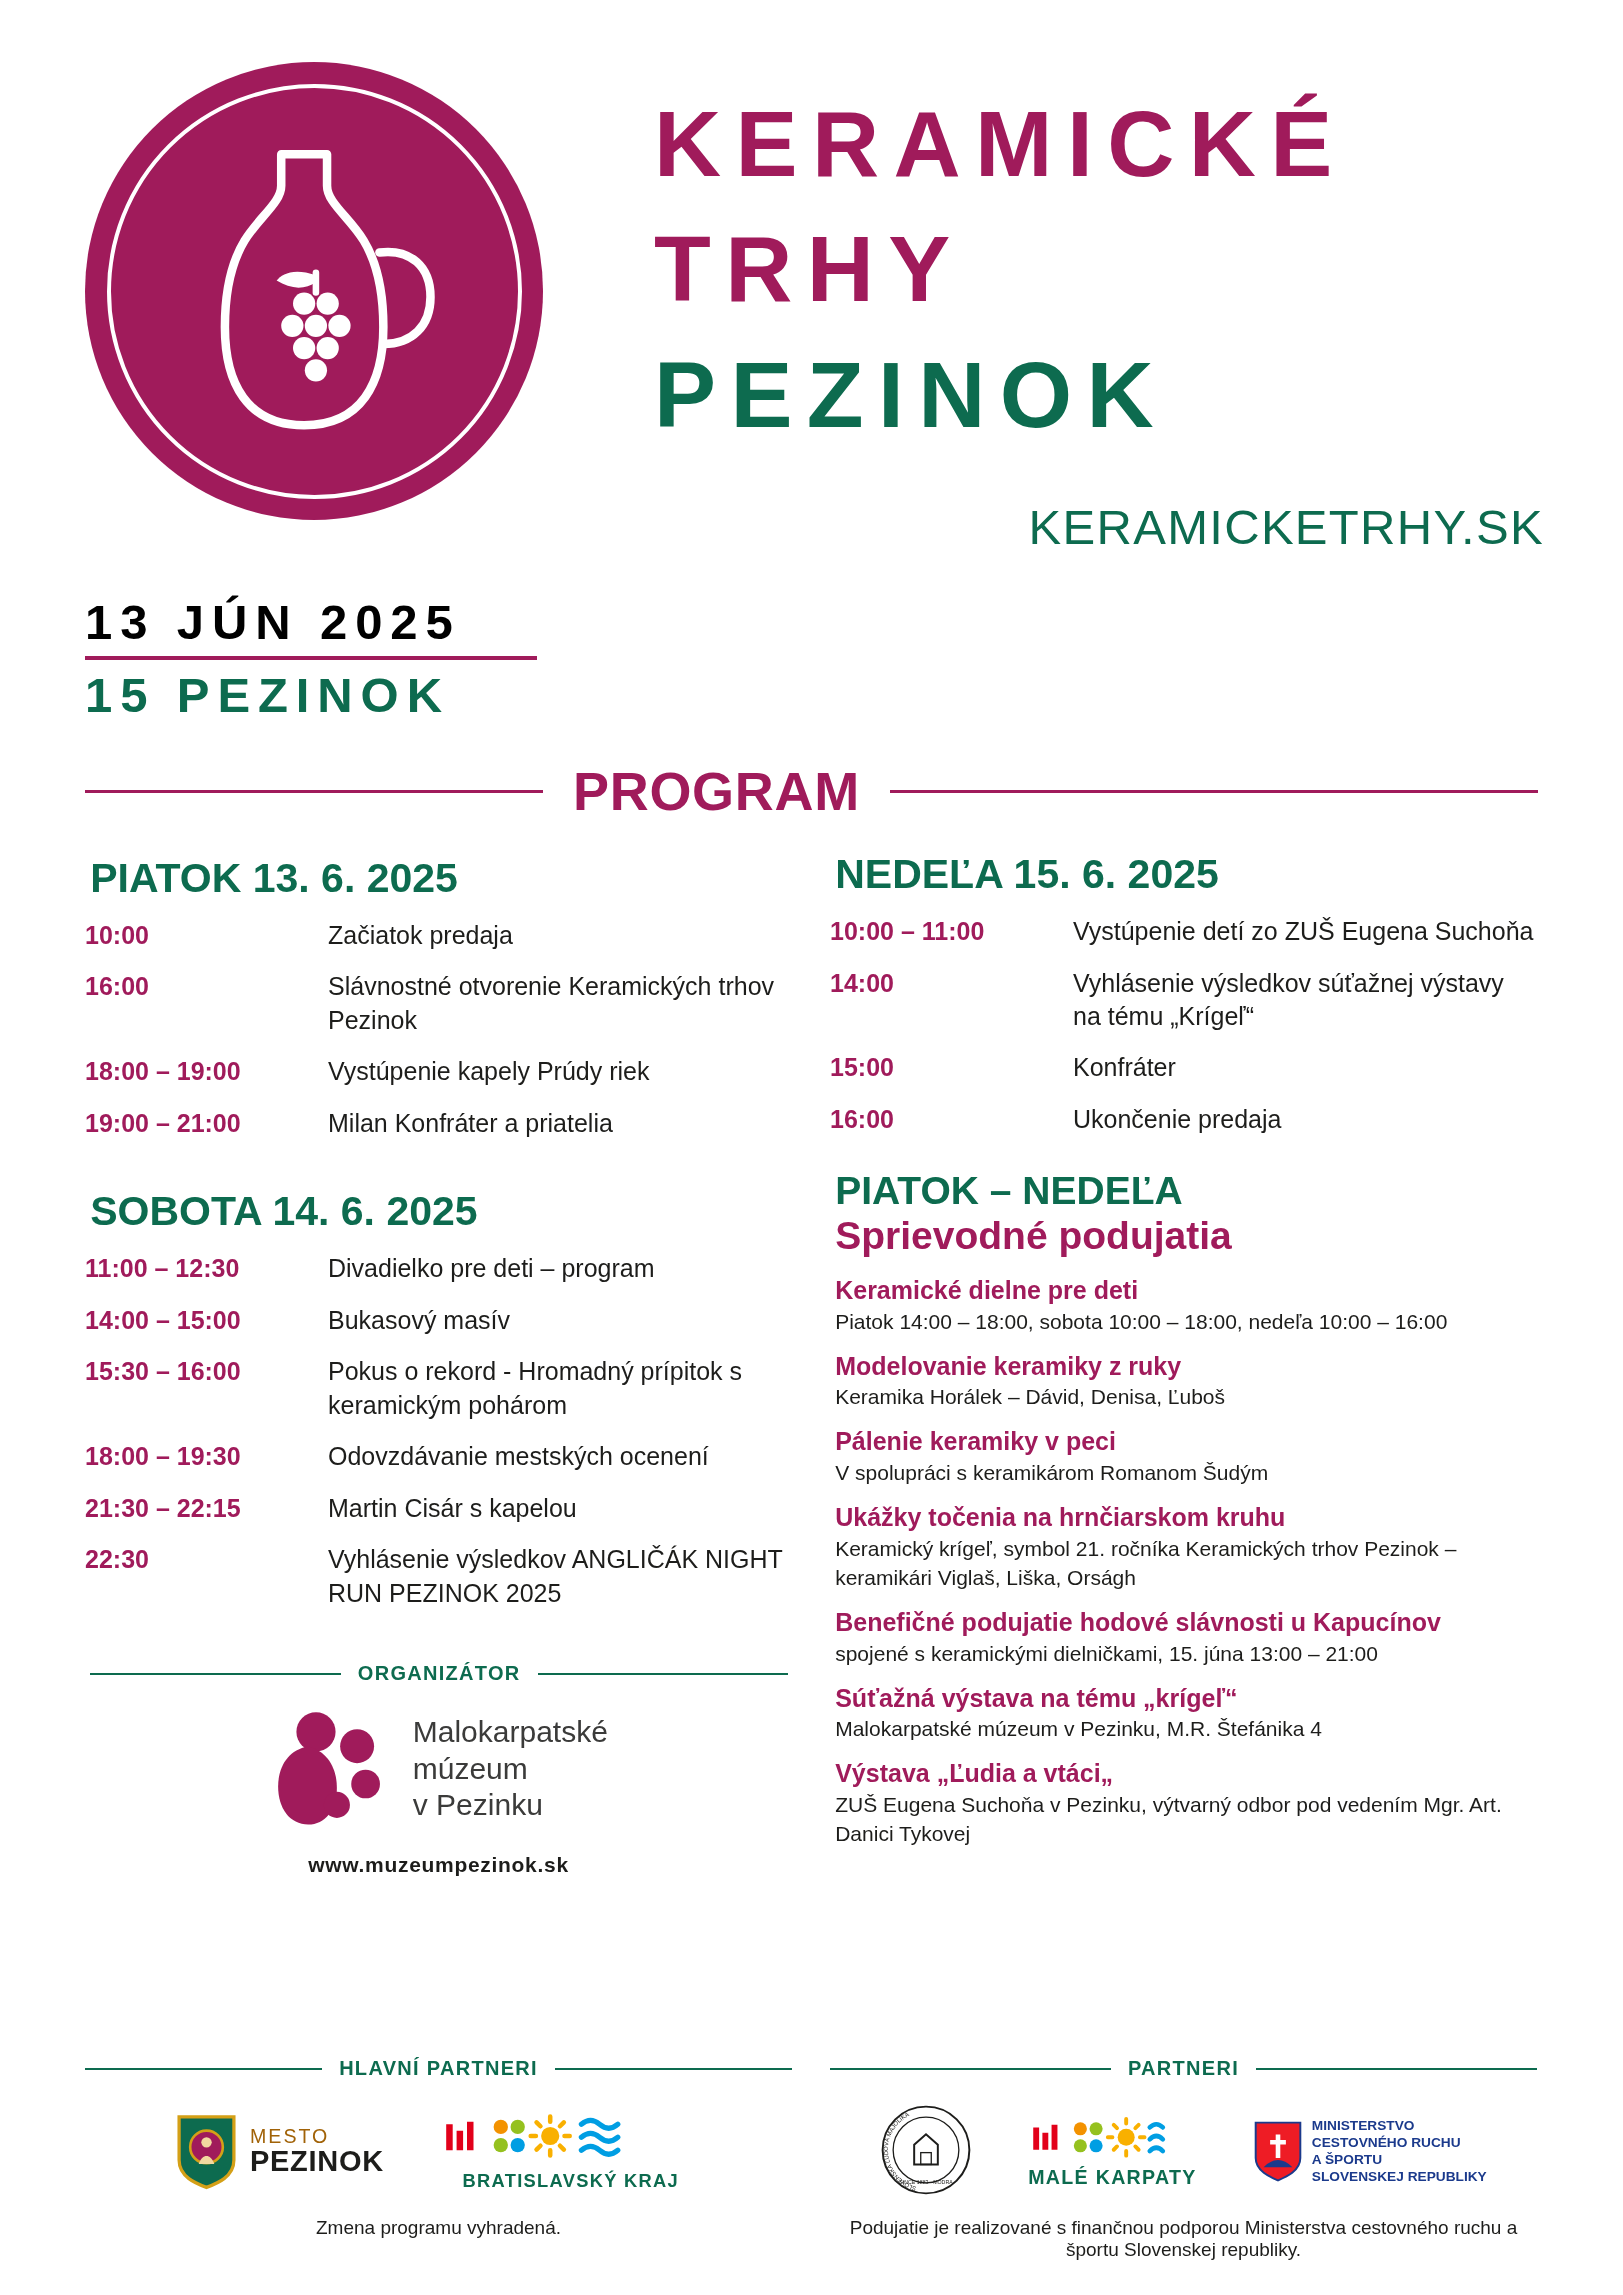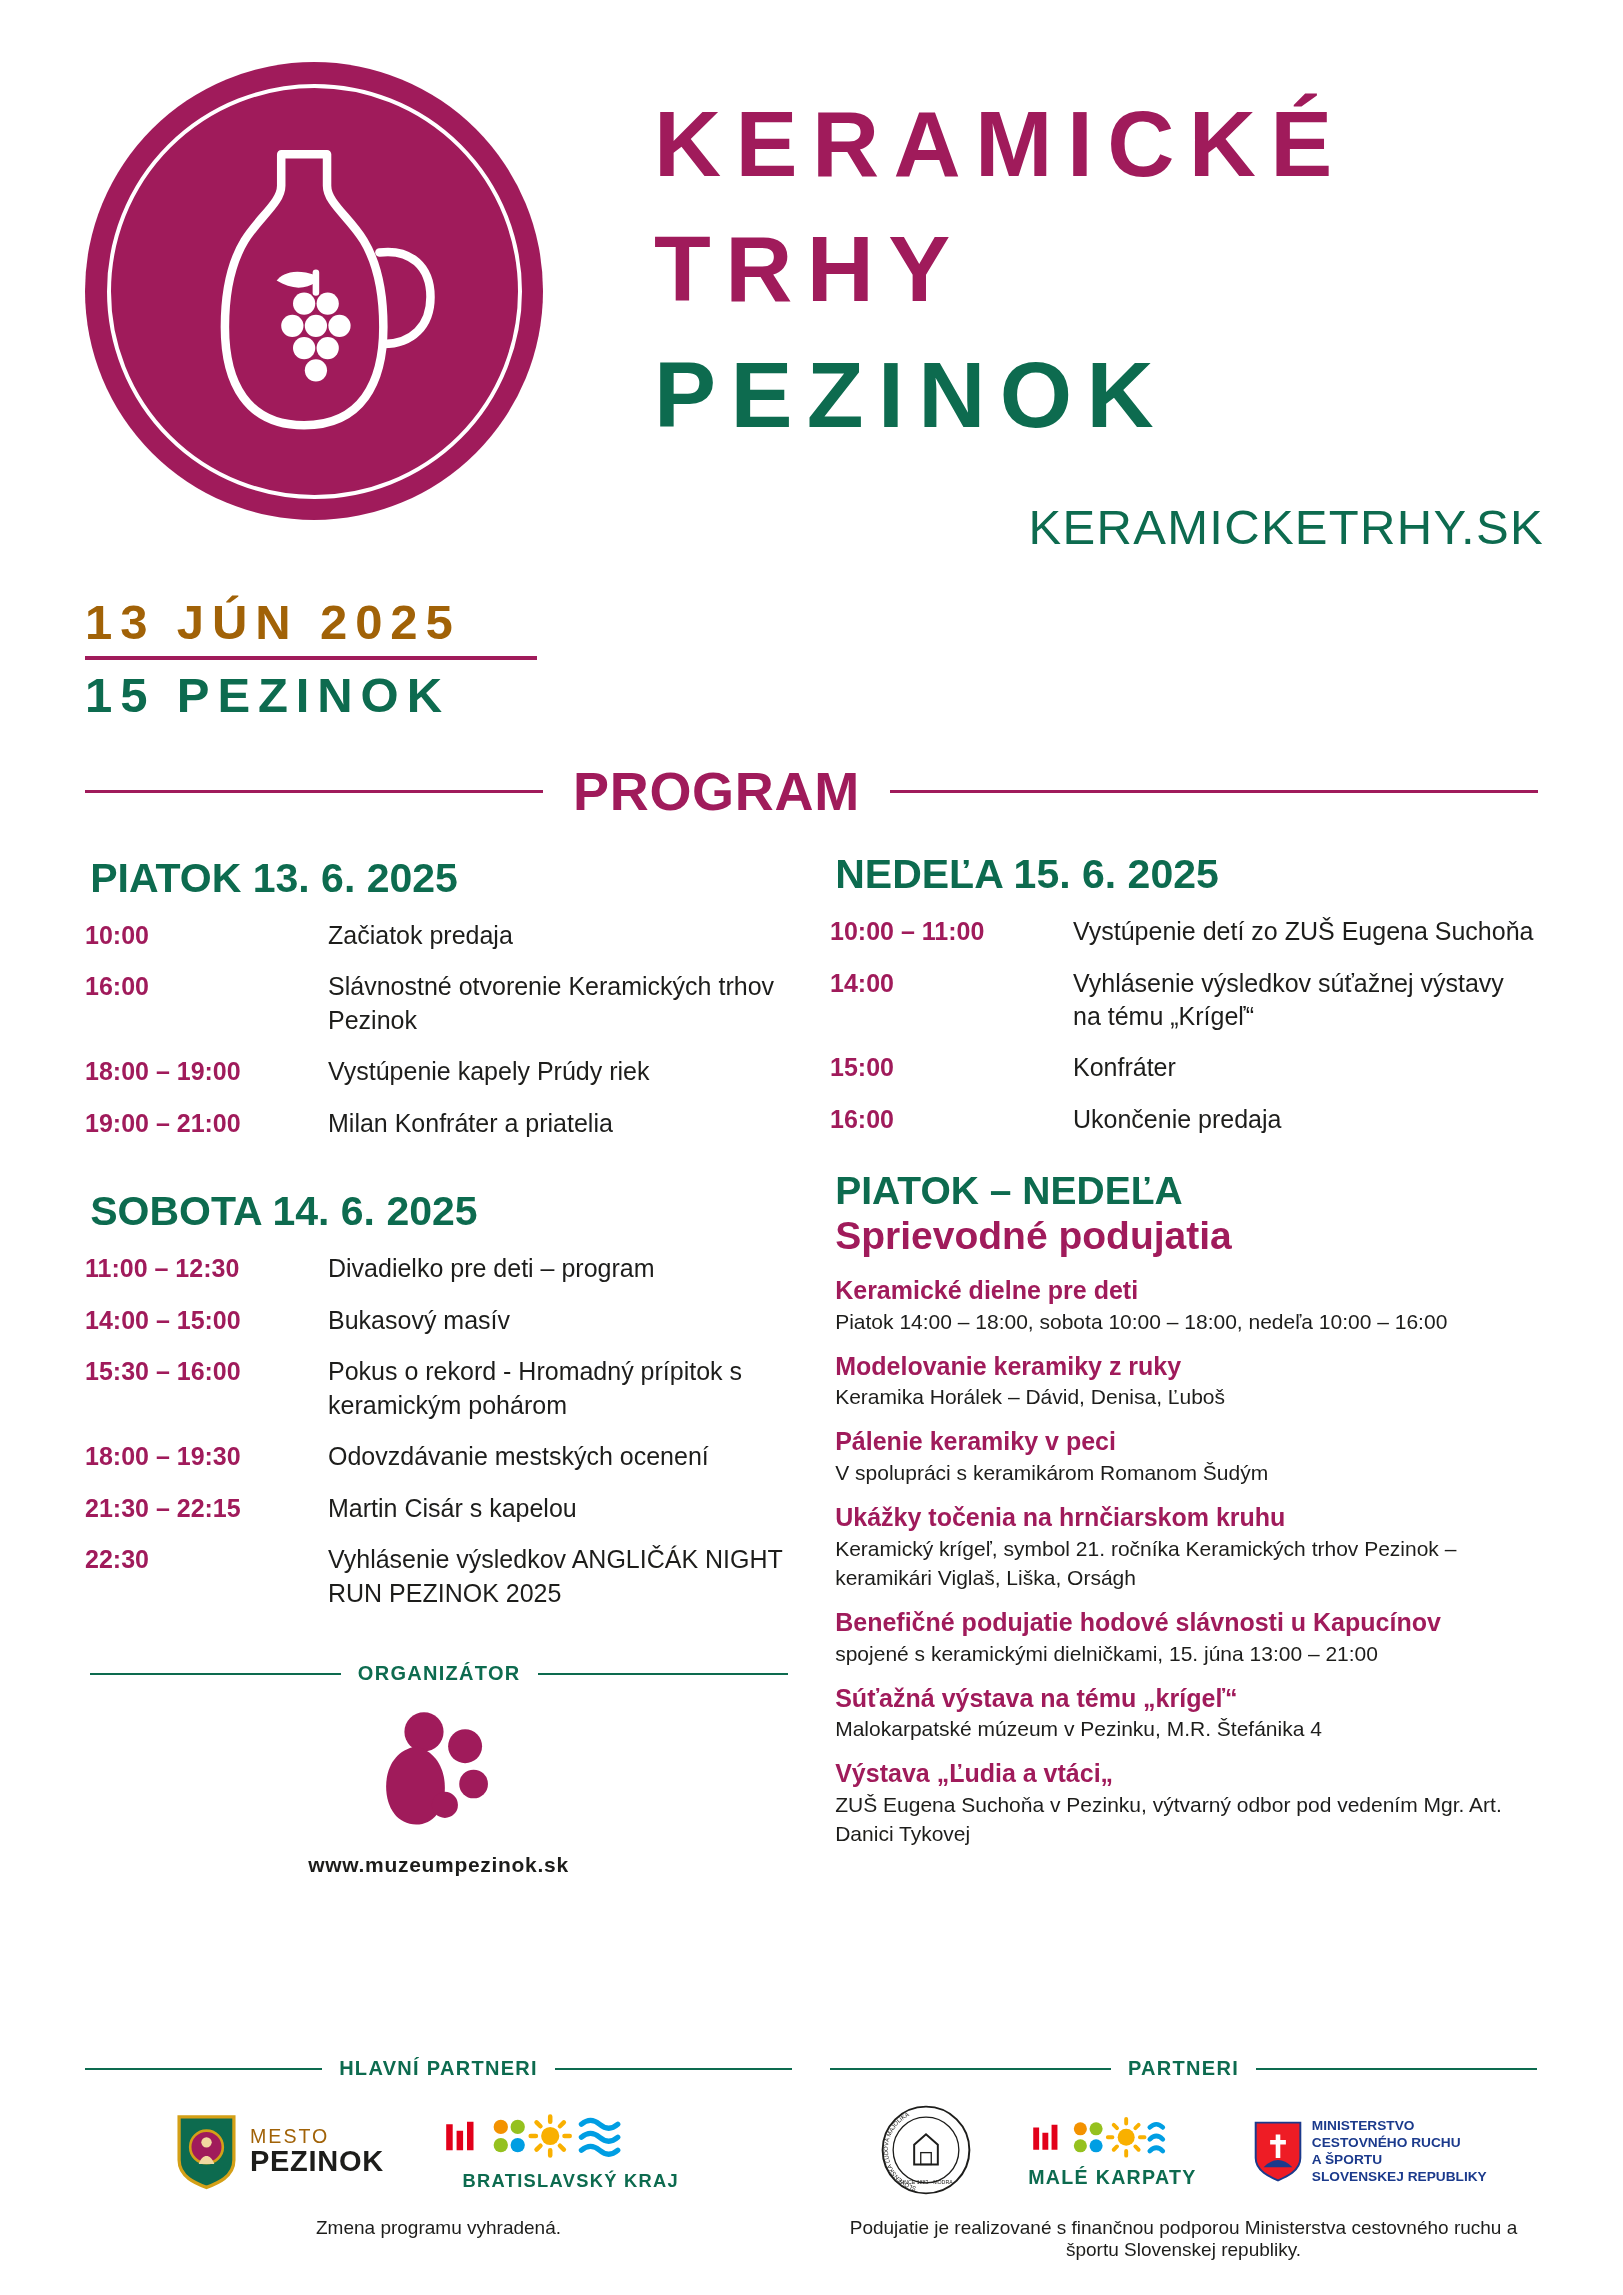--- a/index.html
+++ b/index.html
@@ -40,21 +40,21 @@
   }
   .logo-circle svg { position: absolute; left: 98px; top: 79px; }
 
   .date-block { margin-top: 75px; }
   .date-line {
     font-size: 49px;
     font-weight: bold;
     letter-spacing: 7.9px;
     line-height: 1.12;
   }
-  .date-line.one { color: #a16207; }
+  .date-line.one { color: #000000; }
   .date-line.two { color: #0d6b4f; }
   .date-rule {
     height: 3.3px; background: #a01b5b; width: 452px; margin: 6.5px 0 7.9px 0;
   }
 
   .title-block {
     flex: 1;
     padding-left: 72px;
     padding-top: 19.6px;
   }
@@ -310,20 +310,25 @@
       <div class="org-logo">
         <svg width="124" height="124" viewBox="0 0 190 190">
           <g fill="#a01b5b">
             <circle cx="72" cy="38" r="30"></circle>
             <circle cx="135" cy="60" r="26"></circle>
             <circle cx="148" cy="118" r="22"></circle>
             <path d="M60 60 c30 8 44 34 44 64 c0 34 -18 56 -44 56 c-28 0 -46 -24 -46 -58 c0 -32 16 -56 46 -62 z"></path>
             <circle cx="104" cy="150" r="20"></circle>
           </g>
         </svg>
+        <div class="txt">
+          <div>Malokarpatské</div>
+          <div>múzeum</div>
+          <div>v Pezinku</div>
+        </div>
       </div>
       <div class="org-url">www.muzeumpezinok.sk</div>
     </div>
 
     <div class="col right">
 
       <div class="day-title">NEDEĽA 15. 6. 2025</div>
       <table class="sched">
         <tbody>
             <tr>

